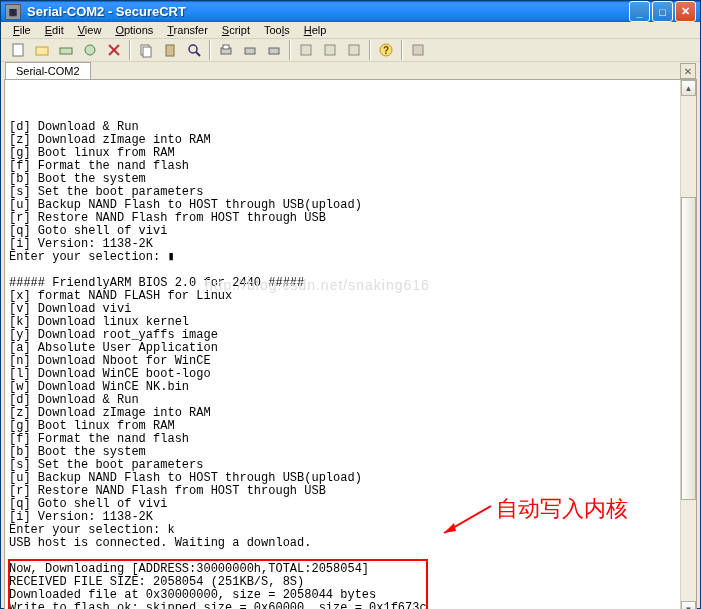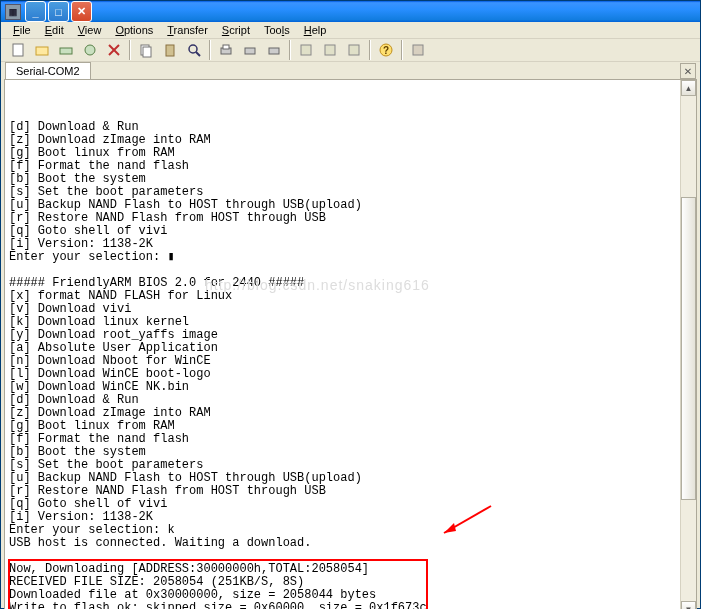--- a/index.html
+++ b/index.html
@@ -32,20 +32,21 @@
 .annotation { position: absolute; color: #f00; font-family: "SimSun", serif; font-size: 22px; }
 .arrow-svg { position: absolute; pointer-events: none; }
 </style>
 </head>
 <body>
 
 <div class="window">
 
   <div class="titlebar">
     <span class="titlebar-icon">▦</span>
+    <span class="titlebar-text">Serial-COM2 - SecureCRT</span>
     <div class="win-btns">
       <div class="win-btn win-min">_</div>
       <div class="win-btn win-max">□</div>
       <div class="win-btn win-close">✕</div>
     </div>
   </div>
 
   <div class="menubar">
     <span class="menu-item"><u>F</u><span>ile</span></span>
     <span class="menu-item"><u>E</u>dit</span>
@@ -162,18 +163,19 @@
     <div class="scrollbar">
       <div class="sb-btn">▲</div>
       <div class="sb-track">
         <div class="sb-thumb"></div>
       </div>
       <div class="sb-btn">▼</div>
     </div>
     <div class="redbox"></div>
   </div>
 
+  <div class="annotation" style="top:493px; left:495px;">自动写入内核</div>
   <svg class="arrow-svg" style="top:500px; left:435px;" width="60" height="40">
     <line x1="55" y1="5" x2="8" y2="32" stroke="#f00" stroke-width="2"></line>
     <polygon points="8,32 18,22 20,30" fill="#f00"></polygon>
   </svg>
 
 </div>
 
 </body></html>

